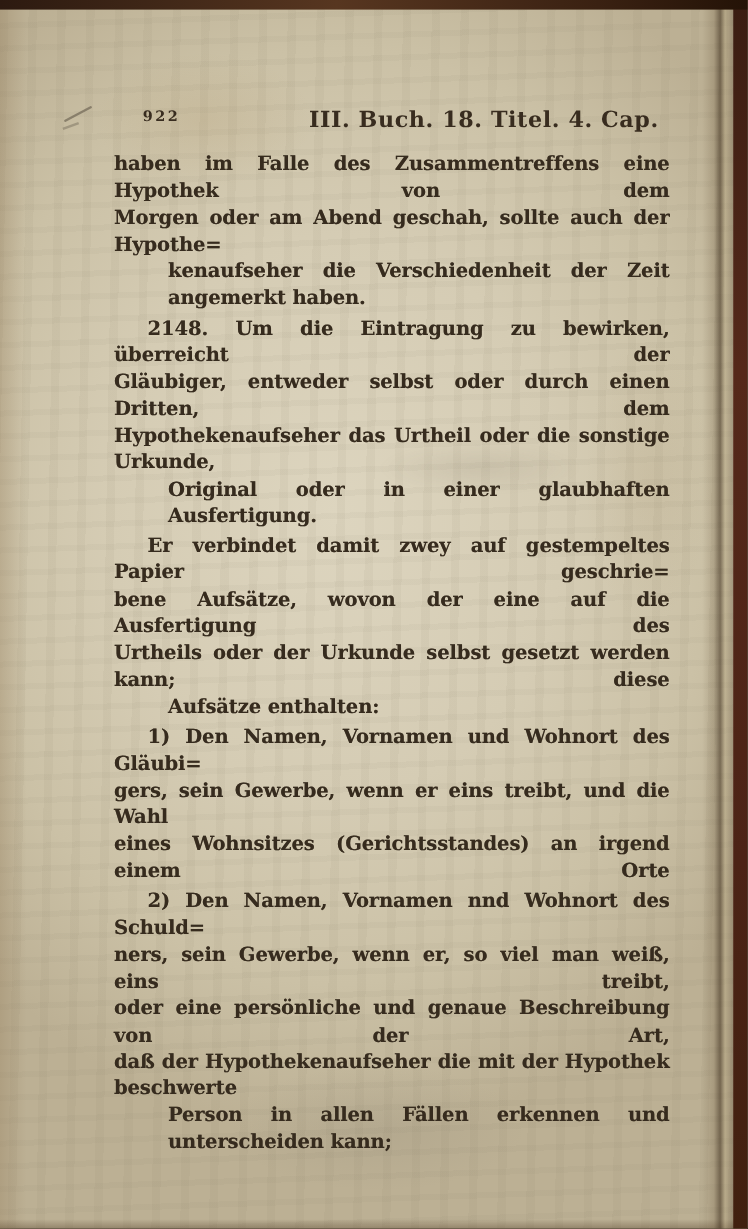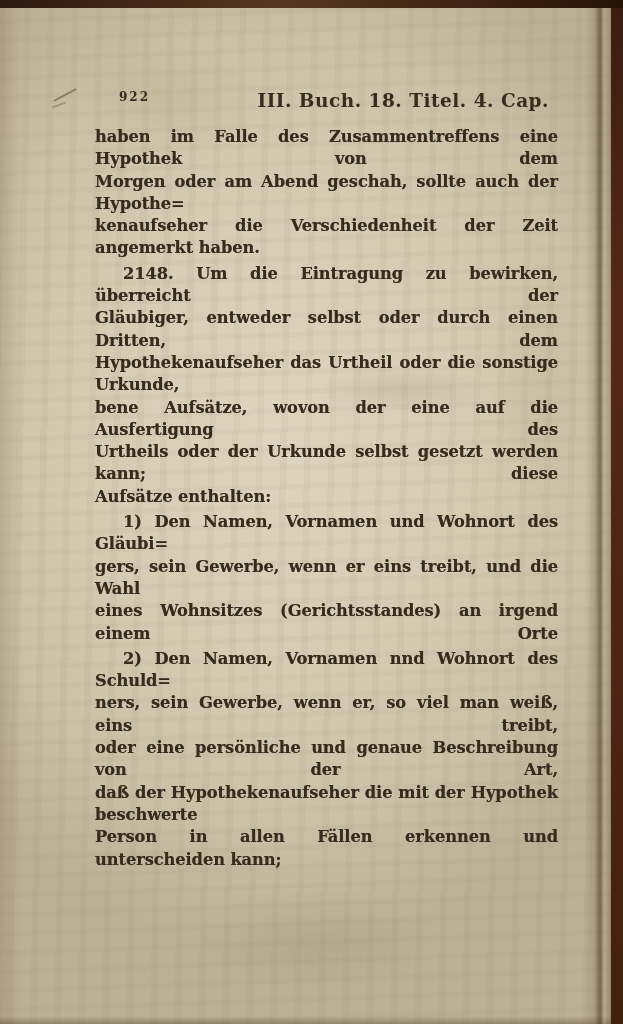--- a/index.html
+++ b/index.html
@@ -99,21 +99,21 @@
     font-size: 16.3px; font-weight: 700;
     line-height: 22.3px;
     letter-spacing: -0.1px;
     text-shadow: 0 0 0.5px rgba(54,43,30,0.55);
   }
   .line {
     text-align: justify;
     text-align-last: justify;
     white-space: normal;
   }
-  .line.end { text-align-last: left; }
+  .line.end { text-align-last: left; margin-left: 45px; }
   .line.pstart { text-indent: 28px; margin-top: 3px; }
 </style>
 </head>
 <body>
 
 <div class="paper">
   <div class="streaks"></div>
   <div class="stain-top-left"></div>
   <div class="smudge-bottom"></div>
   <div class="bleedthrough"></div>
@@ -126,20 +126,22 @@
     <span class="running-header">III. Buch. 18. Titel. 4. Cap.</span>
   </div>
 
   <div class="text-block">
       <div class="line">haben im Falle des Zusammentreffens eine Hypothek von dem</div>
       <div class="line">Morgen oder am Abend geschah, sollte auch der Hypothe=</div>
       <div class="line end">kenaufseher die Verschiedenheit der Zeit angemerkt haben.</div>
       <div class="line pstart">2148. Um die Eintragung zu bewirken, überreicht der</div>
       <div class="line">Gläubiger, entweder selbst oder durch einen Dritten, dem</div>
       <div class="line">Hypothekenaufseher das Urtheil oder die sonstige Urkunde,</div>
+      <div class="line end">Original oder in einer glaubhaften Ausfertigung.</div>
+      <div class="line pstart">Er verbindet damit zwey auf gestempeltes Papier geschrie=</div>
       <div class="line">bene Aufsätze, wovon der eine auf die Ausfertigung des</div>
       <div class="line">Urtheils oder der Urkunde selbst gesetzt werden kann; diese</div>
       <div class="line end">Aufsätze enthalten:</div>
       <div class="line pstart">1) Den Namen, Vornamen und Wohnort des Gläubi=</div>
       <div class="line">gers, sein Gewerbe, wenn er eins treibt, und die Wahl</div>
       <div class="line">eines Wohnsitzes (Gerichtsstandes) an irgend einem Orte</div>
       <div class="line pstart">2) Den Namen, Vornamen nnd Wohnort des Schuld=</div>
       <div class="line">ners, sein Gewerbe, wenn er, so viel man weiß, eins treibt,</div>
       <div class="line">oder eine persönliche und genaue Beschreibung von der Art,</div>
       <div class="line">daß der Hypothekenaufseher die mit der Hypothek beschwerte</div>

